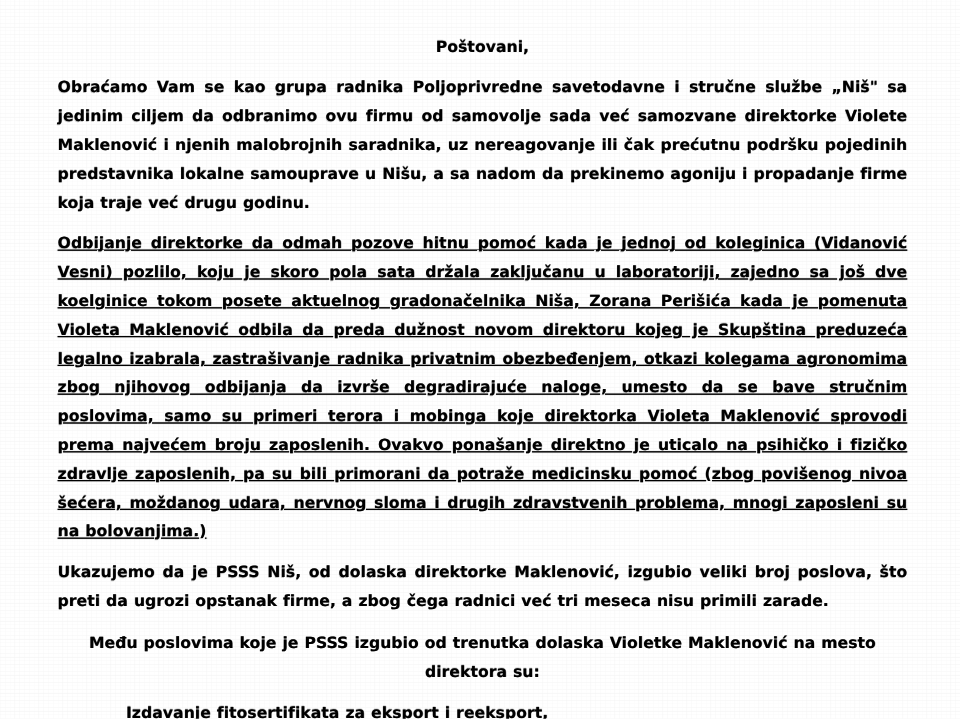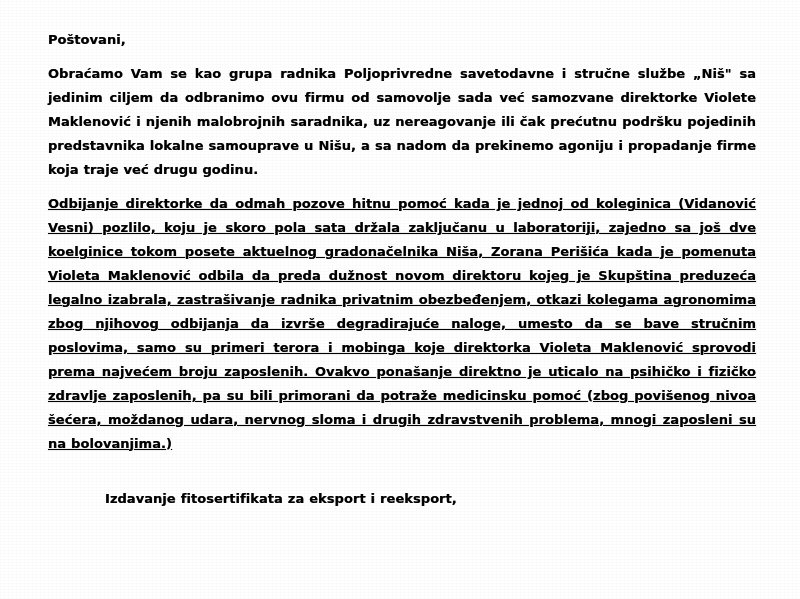--- a/index.html
+++ b/index.html
@@ -62,21 +62,21 @@
   }
 
   .para.last-flush > :last-child { text-align: left; }
 
   
   .gap-salutation { height: 10px; }
   .gap-para       { height: 11px; }
   .gap-list       { height: 10px; }
 
   .para.no-justify {
-    text-align: left;
+    text-align: center;
   }
 
   .indent-line {
     text-align: left;
     padding-left: 57px;
   }
 
   
   .ink-light { filter: contrast(1.18) brightness(0.99); text-decoration: underline; }
 </style>
@@ -92,23 +92,25 @@
     <div class="gap-salutation"></div>
 
     <p class="para">Obraćamo Vam se kao grupa radnika Poljoprivredne savetodavne i stručne službe „Niš" sa jedinim ciljem da odbranimo ovu firmu od samovolje sada već samozvane direktorke Violete Maklenović i njenih malobrojnih saradnika, uz nereagovanje ili čak prećutnu podršku pojedinih predstavnika lokalne samouprave u Nišu, a sa nadom da prekinemo agoniju i propadanje firme koja traje već drugu  godinu.</p>
 
     <div class="gap-para"></div>
 
     <p class="para ink-light">Odbijanje direktorke da odmah pozove hitnu pomoć kada je jednoj od koleginica (Vidanović Vesni) pozlilo, koju je skoro pola sata držala zaključanu u laboratoriji, zajedno sa još dve koelginice tokom posete aktuelnog gradonačelnika Niša, Zorana Perišića kada je pomenuta Violeta Maklenović odbila da preda dužnost novom direktoru kojeg je Skupština preduzeća legalno izabrala, zastrašivanje radnika privatnim obezbeđenjem, otkazi kolegama agronomima zbog njihovog odbijanja da izvrše degradirajuće naloge, umesto da se bave stručnim poslovima, samo su primeri terora i mobinga koje direktorka Violeta Maklenović sprovodi prema najvećem broju zaposlenih. Ovakvo ponašanje direktno je uticalo na psihičko i fizičko zdravlje zaposlenih, pa su bili primorani da potraže medicinsku pomoć (zbog povišenog nivoa šećera, moždanog udara, nervnog sloma i drugih zdravstvenih problema, mnogi zaposleni su na bolovanjima.)</p>
 
     <div class="gap-para"></div>
 
+    <p class="para">Ukazujemo da je PSSS Niš, od dolaska direktorke Maklenović, izgubio veliki broj poslova, što preti da ugrozi opstanak firme, a zbog čega radnici već tri meseca nisu primili zarade.</p>
 
     <div class="gap-para"></div>
 
+    <p class="para no-justify">Među poslovima koje je PSSS izgubio od trenutka dolaska Violetke Maklenović na mesto direktora su:</p>
 
     <div class="gap-list"></div>
 
     <p class="para indent-line">Izdavanje fitosertifikata za eksport i reeksport,</p>
 
   </div>
 
   <div class="scan-grain"></div>
 
 </div>

